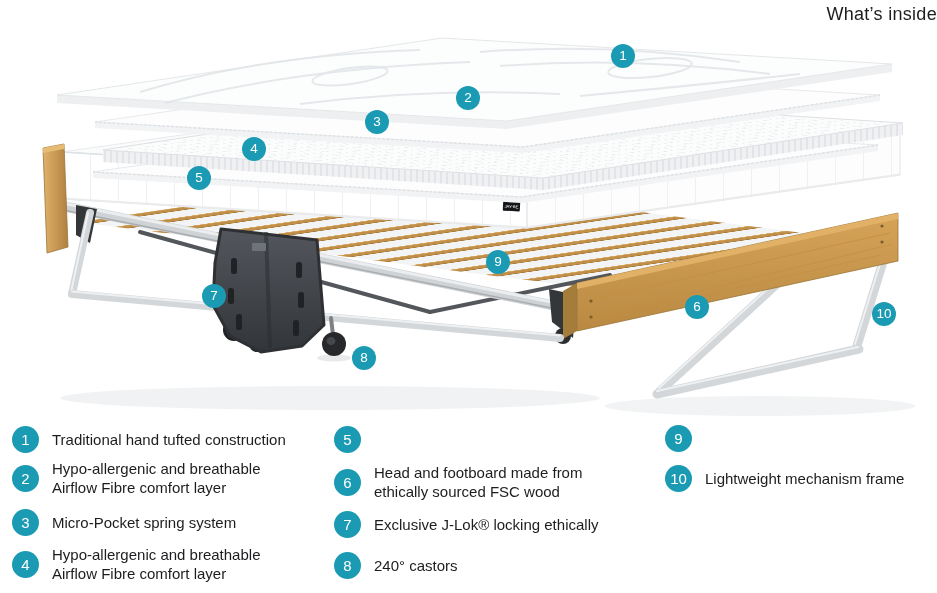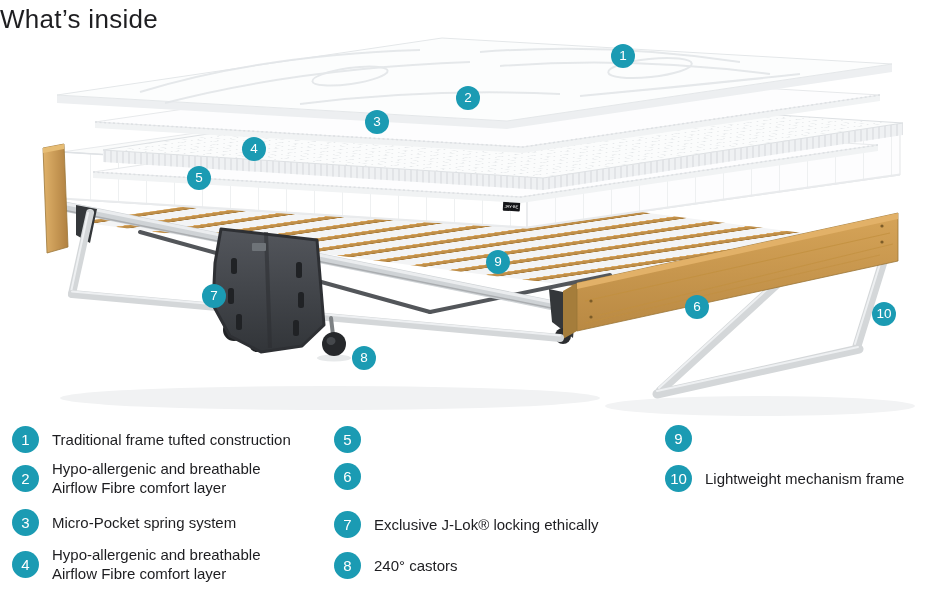--- a/index.html
+++ b/index.html
@@ -1,19 +1,19 @@
 <!DOCTYPE html>
 <html style="--accent: #1b9bb3;"><head>
 <meta charset="utf-8">
 <style>
   html,body{margin:0;padding:0;background:#fff;}
   .stage{position:relative;width:937px;height:593px;background:#fff;overflow:hidden;
          font-family:"Liberation Sans",sans-serif;color:#1d1d20;}
-  .title{position:absolute;top:4px;left:0;right:0;text-align:left;
-         font-size:26px;font-weight:500;letter-spacing:.3px;color:#1e1e21;}
+  .title{position:absolute;top:4px;left:0;right:0;text-align:right;
+         font-size:18px;font-weight:500;letter-spacing:.3px;color:#1e1e21;}
   .bed-svg{position:absolute;left:0;top:0;}
   .callout{position:absolute;width:24px;height:24px;border-radius:50%;
            background:var(--accent,#1b9bb3);color:#fff;display:flex;align-items:center;
            justify-content:center;font-size:13.5px;font-weight:500;line-height:1;}
   .legend-item{position:absolute;display:flex;align-items:center;gap:13px;}
   .legend-num{flex:0 0 27px;width:27px;height:27px;border-radius:50%;
               background:var(--accent,#1b9bb3);color:#fff;display:flex;align-items:center;
               justify-content:center;font-size:15px;font-weight:500;line-height:1;}
   .legend-text{font-size:15px;line-height:19px;white-space:pre-line;color:#1d1d20;}
 </style>
@@ -194,21 +194,21 @@
   <div class="callout" style="left:242px;top:137px">4</div>
   <div class="callout" style="left:187px;top:166px">5</div>
   <div class="callout" style="left:685px;top:295px">6</div>
   <div class="callout" style="left:202px;top:284px">7</div>
   <div class="callout" style="left:352px;top:346px">8</div>
   <div class="callout" style="left:486px;top:250px">9</div>
   <div class="callout" style="left:872px;top:302px">10</div>
 
   <div class="legend-item" style="left:12px;top:426px">
     <span class="legend-num">1</span>
-    <span class="legend-text">Traditional frame tufted construction</span>
+    <span class="legend-text">Traditional hand tufted construction</span>
   </div>
   <div class="legend-item" style="left:12px;top:459px">
     <span class="legend-num">2</span>
     <span class="legend-text">Hypo-allergenic and breathable
 Airflow Fibre comfort layer</span>
   </div>
   <div class="legend-item" style="left:12px;top:509px">
     <span class="legend-num">3</span>
     <span class="legend-text">Micro-Pocket spring system</span>
   </div>
@@ -216,20 +216,22 @@
     <span class="legend-num">4</span>
     <span class="legend-text">Hypo-allergenic and breathable
 Airflow Fibre comfort layer</span>
   </div>
 
   <div class="legend-item" style="left:334px;top:426px">
     <span class="legend-num">5</span>
   </div>
   <div class="legend-item" style="left:334px;top:463px">
     <span class="legend-num">6</span>
+    <span class="legend-text">Head and footboard made from
+ethically sourced FSC wood</span>
   </div>
   <div class="legend-item" style="left:334px;top:511px">
     <span class="legend-num">7</span>
     <span class="legend-text">Exclusive J-Lok® locking ethically</span>
   </div>
   <div class="legend-item" style="left:334px;top:552px">
     <span class="legend-num">8</span>
     <span class="legend-text">240° castors</span>
   </div>
 

